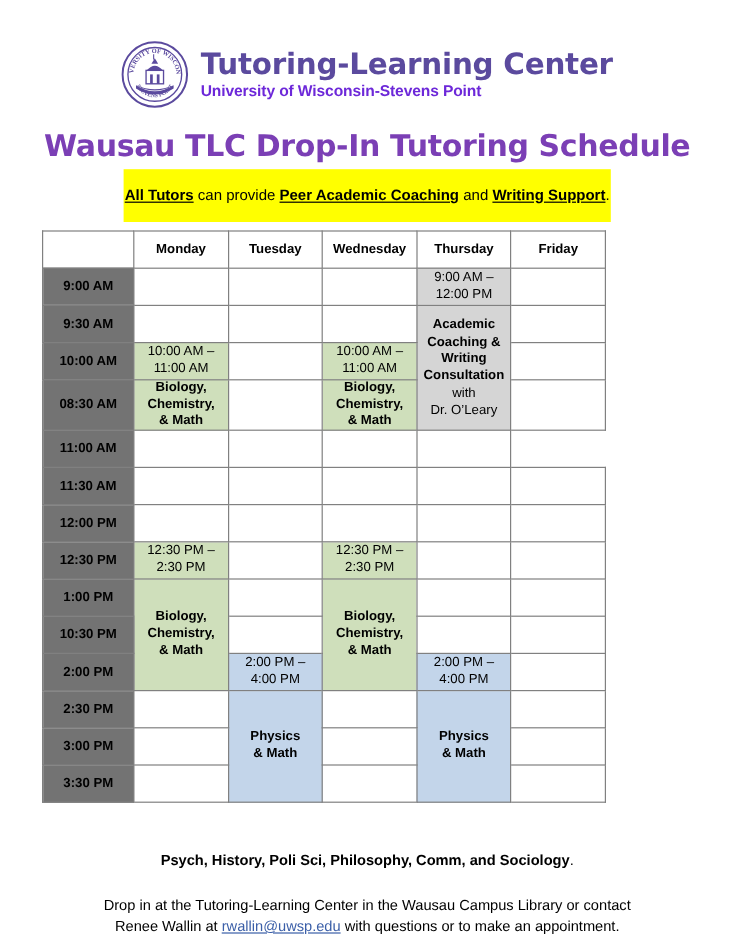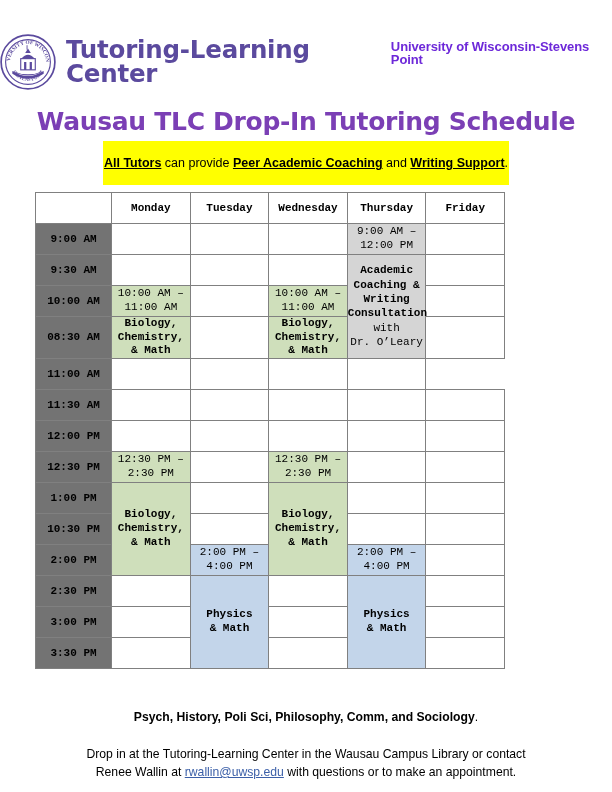--- a/index.html
+++ b/index.html
@@ -26,21 +26,21 @@
     height: 58px;
   }
   .seal {
     width: 56px;
     height: 56px;
     flex: 0 0 56px;
     position: relative;
   }
   .logo-text {
     display: flex;
-    flex-direction: row;
+    flex-direction: column;
     justify-content: center;
     line-height: 1.0;
   }
   .logo-title {
     font-size: 24.5px;
     font-weight: bold;
     color: #5b4a9e;
     letter-spacing: -0.2px;
     font-family: "DejaVu Sans", sans-serif;
   }
@@ -76,21 +76,20 @@
     line-height: 1.5;
   }
   .subtitle-hl b {
     text-decoration: underline;
   }
 
   
   .table-wrap {
     margin: 19px auto 0 auto;
     width: 542px;
-    font-family: Liberation Mono, monospace;
   }
   table.sched {
     border-collapse: collapse;
     width: 470px;
     table-layout: fixed;
   }
   table.sched th,
   table.sched td {
     border: 1px solid #808080;
     padding: 0;

